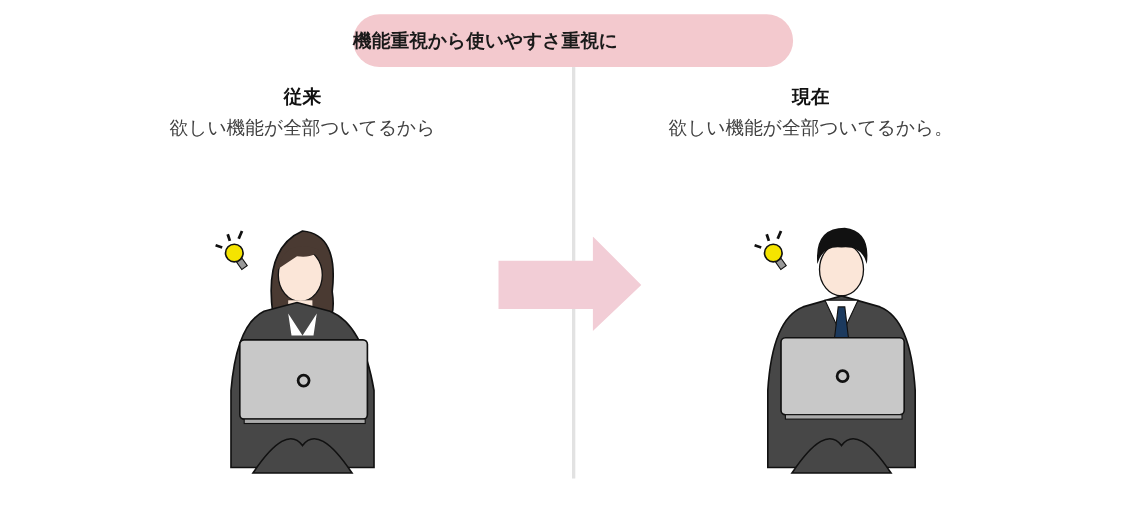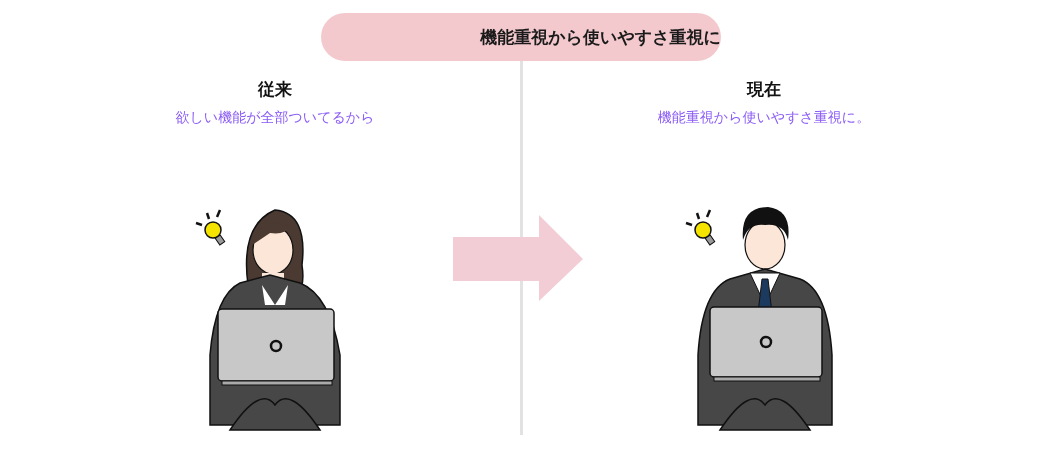--- a/index.html
+++ b/index.html
@@ -1,26 +1,26 @@
 <!DOCTYPE html>
 <html><head>
 <meta charset="utf-8">
 <style>
   html, body { margin:0; padding:0; background:#ffffff; }
   body { width:1042px; height:460px; position:relative; overflow:hidden;
          font-family: "DejaVu Sans", "Liberation Sans", sans-serif; color:#222; }
   .pill { position:absolute; left:321px; top:13px; width:400px; height:48px;
           border-radius:24px; background:#f3c9ce; display:flex; align-items:center;
-          justify-content:flex-end; font-size:17px; font-weight:bold; color:#1a1a1a; }
+          justify-content:flex-start; font-size:17px; font-weight:bold; color:#1a1a1a; }
   .divider { position:absolute; left:520px; top:61px; width:3px; height:374px; background:#e2e2e2; }
-  .col { position:absolute; text-align:center; }
+  .col { position:absolute; text-align:center;font-family:Liberation Serif, serif; }
   .col .title { font-size:17px; font-weight:bold; line-height:22px; color:#111; }
-  .col .line { font-size:14px; line-height:34px; color:#8b5cf6; white-space:nowrap; }
+  .col .line { font-size:17px; line-height:34px; color:#404040; white-space:nowrap; }
   #left-col { left:120px; width:310px; top:78px; }
-  #right-col { left:559px; width:410px; top:78px; }
+  #right-col { left:532px; width:410px; top:78px; }
   .arrow { position:absolute; left:453px; top:215px; }
   .fig { position:absolute; }
   #woman { left:190px; top:205px; }
   #man { left:680px; top:205px; }
 </style>
 </head>
 <body>
 
 <div class="pill">
   <span>機能重視から使いやすさ重視に</span>
@@ -28,21 +28,21 @@
 
 <div class="divider"></div>
 
 <div class="col" id="left-col">
   <div class="title">従来</div>
   <div class="line">欲しい機能が全部ついてるから</div>
 </div>
 
 <div class="col" id="right-col">
   <div class="title">現在</div>
-  <div class="line">機能重視から使いやすさ重視に。</div>
+  <div class="line">欲しい機能が全部ついてるから。</div>
 </div>
 
 <svg class="arrow" width="132" height="88" viewBox="0 0 132 88">
   <polygon points="0,22 86,22 86,0 130,44 86,86 86,66 0,66" fill="#f2cdd6"></polygon>
 </svg>
 
 <svg class="fig" id="woman" width="170" height="230" viewBox="0 0 170 230">
   <g>
     <line x1="6" y1="18" x2="12" y2="20" stroke="#111" stroke-width="2.5"></line>
     <line x1="17" y1="8" x2="19" y2="14" stroke="#111" stroke-width="2.5"></line>

